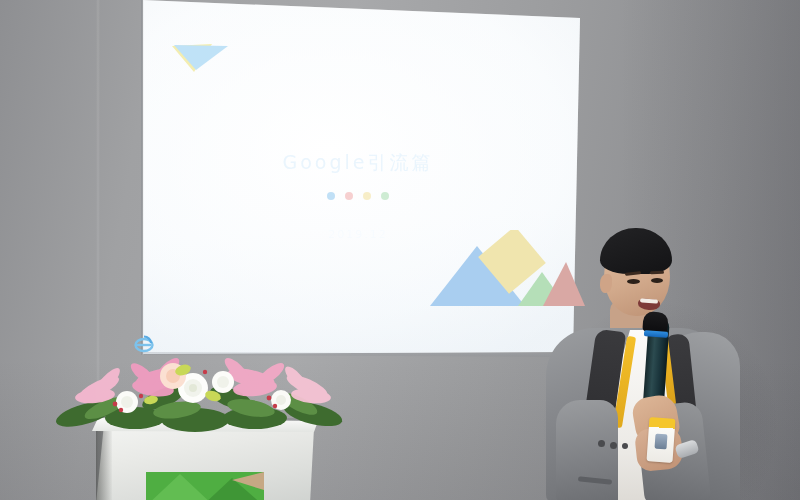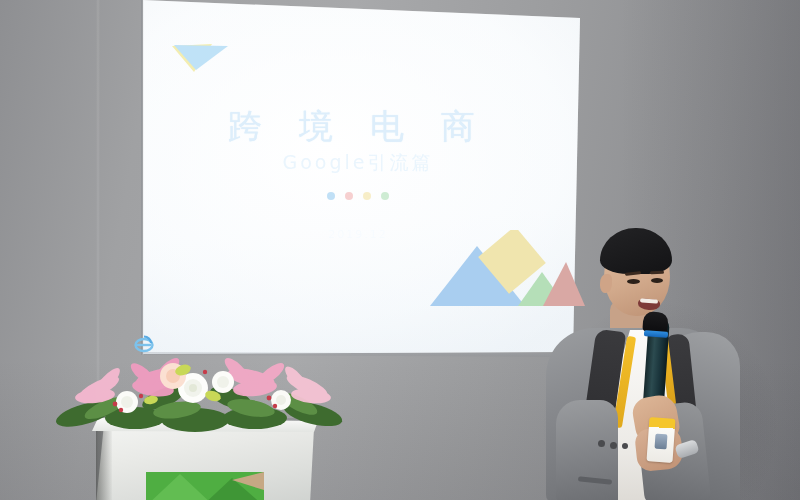--- a/index.html
+++ b/index.html
@@ -254,21 +254,20 @@
   <div class="screen-edge-l"></div>
   <div class="screen-edge-b"></div>
 
   <div class="slide-logo">
     <svg width="80" height="48" viewBox="0 0 80 48">
       <polygon points="2,14 42,12 24,40" fill="#f3edb0"></polygon>
       <polygon points="4,13 58,14 26,38" fill="#bfe2f7"></polygon>
     </svg>
   </div>
 
-  <div class="slide-title">跨 境 电 商</div>
 
   <div class="slide-subtitle">Google引流篇</div>
 
   <div class="slide-dots">
     <span style="background:#8ec6ef"></span>
     <span style="background:#f0a9a9"></span>
     <span style="background:#f3e09a"></span>
     <span style="background:#a8dcae"></span>
   </div>
 

